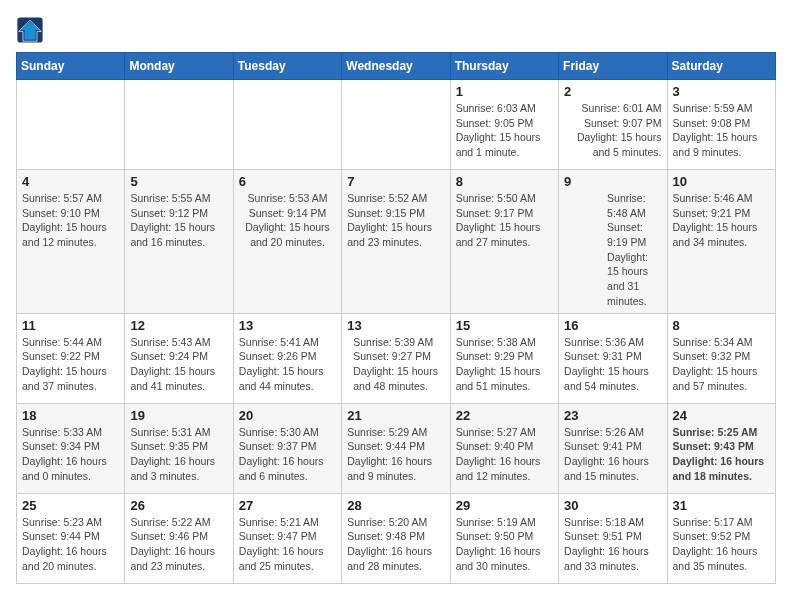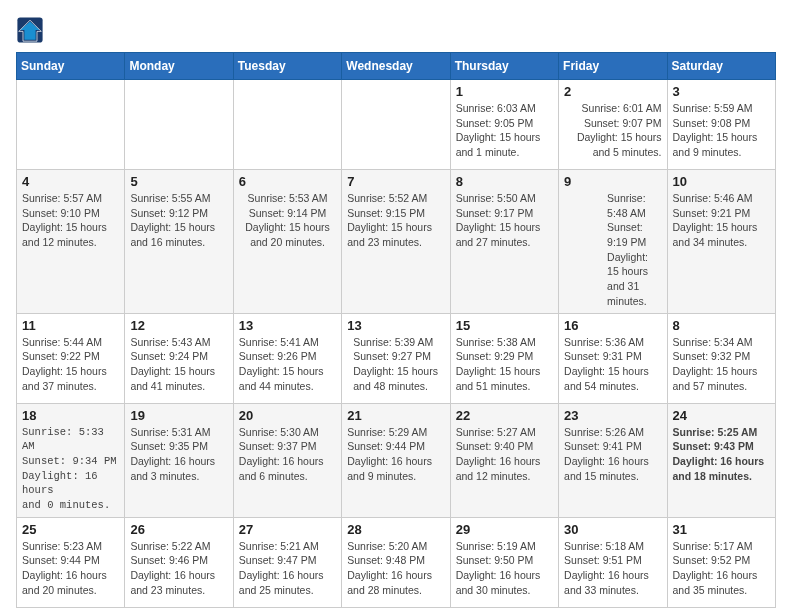--- a/index.html
+++ b/index.html
@@ -252,21 +252,21 @@
           <span class="day-num">8</span>
           <div class="day-info" style="white-space: pre-line;">Sunrise: 5:34 AM
 Sunset: 9:32 PM
 Daylight: 15 hours
 and 57 minutes.</div>
         </td>
       </tr>
       <tr>
         <td>
           <span class="day-num">18</span>
-          <div class="day-info" style="white-space: pre-line; font-family: Liberation Mono, monospace;">Sunrise: 5:33 AM
+          <div class="day-info" style="white-space: pre-line;">Sunrise: 5:33 AM
 Sunset: 9:34 PM
 Daylight: 16 hours
 and 0 minutes.</div>
         </td>
         <td>
           <span class="day-num">19</span>
           <div class="day-info" style="white-space: pre-line;">Sunrise: 5:31 AM
 Sunset: 9:35 PM
 Daylight: 16 hours
 and 3 minutes.</div>

